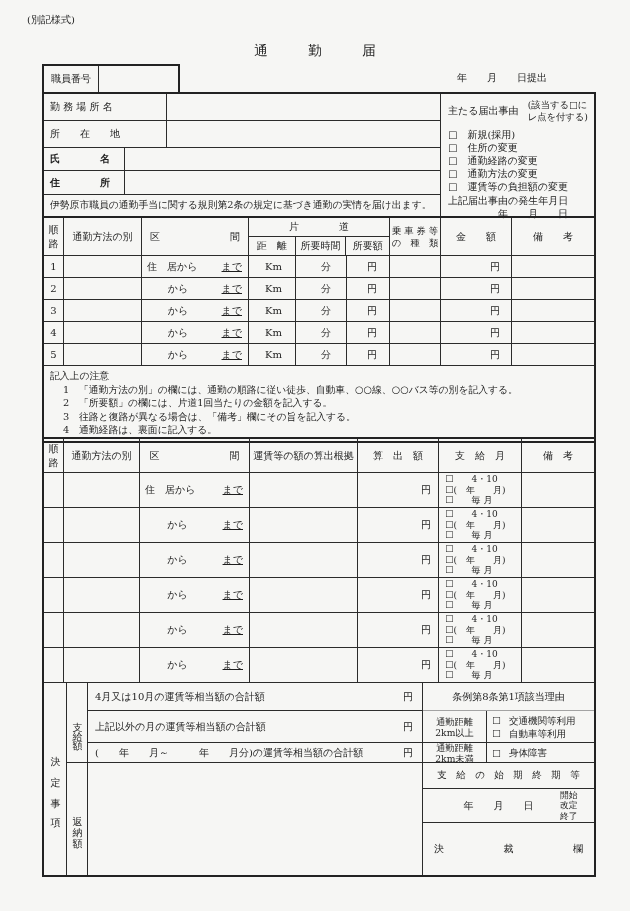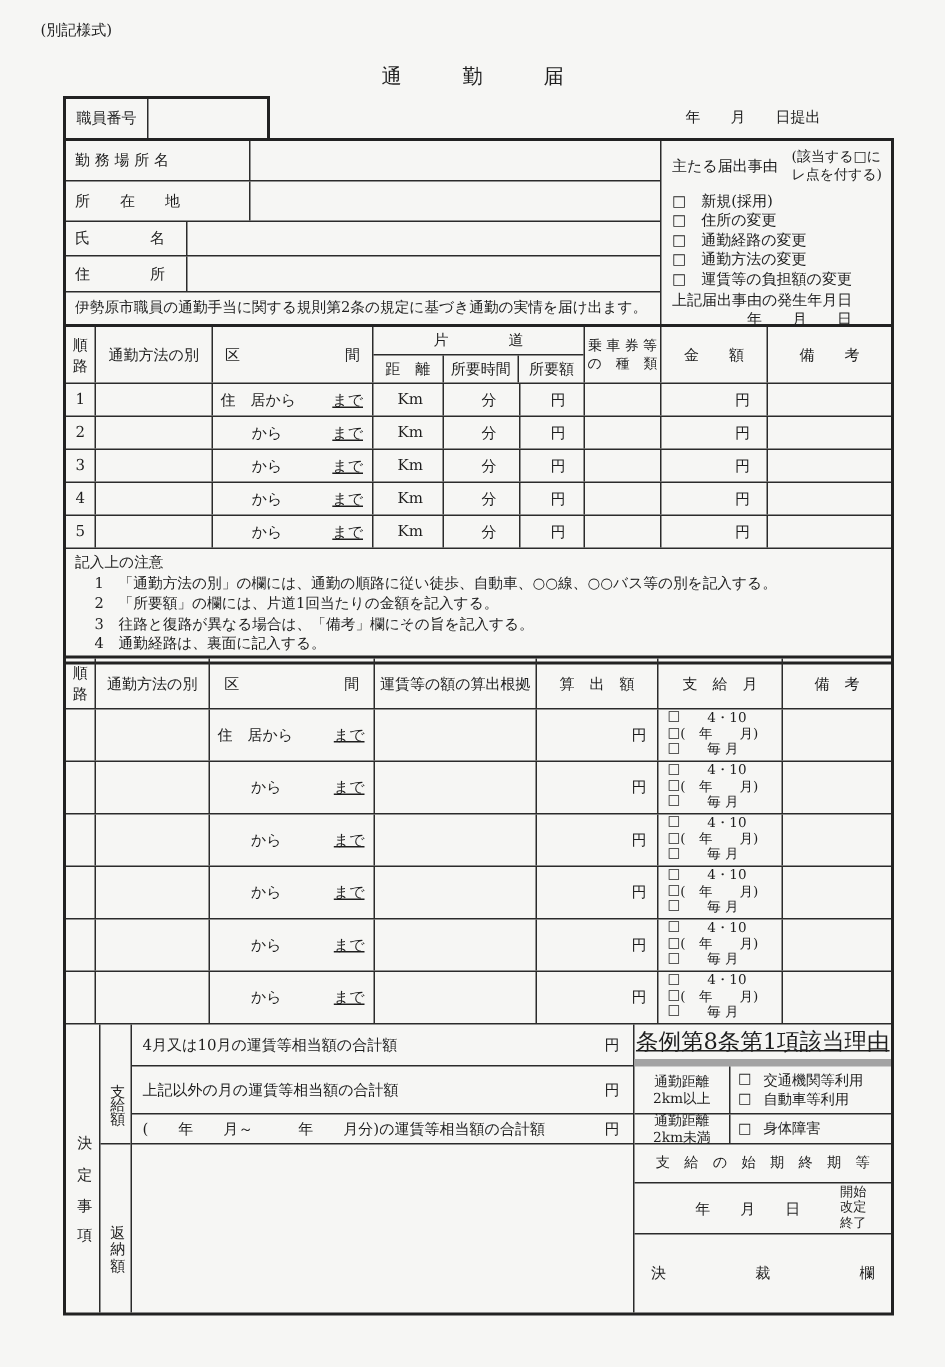--- a/index.html
+++ b/index.html
@@ -39,21 +39,21 @@
   .mi-left { width:397px; border-right:1px solid #2b2b2b; display:flex; flex-direction:column; }
   .mi-row1 { height:54px; display:flex; border-bottom:1px solid #2b2b2b; }
   .addressee { width:72px; border-right:1px solid #2b2b2b; display:flex; align-items:center; justify-content:center; font-size:9.5px; }
   .wp-col { flex:1; display:flex; flex-direction:column; }
   .wp-row { flex:1; display:flex; }
   .wp-row.first { border-bottom:1px solid #2b2b2b; }
   .wp-label { width:123px; border-right:1px solid #2b2b2b; display:flex; align-items:center; padding-left:6px; }
   .wp-value { flex:1; }
   .mi-row2 { height:23px; display:flex; border-bottom:1px solid #2b2b2b; }
   .mi-row3 { height:24px; display:flex; border-bottom:1px solid #2b2b2b; }
-  .nm-label { width:81px; border-right:1px solid #2b2b2b; display:flex; align-items:center; padding-left:6px; }
+  .nm-label { width:81px; border-right:1px solid #2b2b2b; display:flex; align-items:center; padding-left:6px;font-weight:bold; }
   .nm-value { flex:1; }
   .mi-row4 { flex:1; display:flex; align-items:center; padding-left:6px; font-size:9.8px; }
   .mi-right { flex:1; padding:5px 6px 3px 7px; display:flex; flex-direction:column; }
   .reason-head { display:flex; justify-content:space-between; }
   .reason-title { padding-top:5px; }
   .reason-note { font-size:9.3px; line-height:11.5px; text-align:left; }
   .reason-opts { margin-top:6px; }
   .reason-opt { display:flex; align-items:center; line-height:13px; }
   .reason-opt .cb { margin-right:10px; }
   .occ-label { margin-top:1px; line-height:13px; }
@@ -98,21 +98,21 @@
   .ds-mid { width:21px; border-right:1px solid #2b2b2b; display:flex; flex-direction:column; }
   .ds-pay { height:80px; border-bottom:1px solid #2b2b2b; letter-spacing:9px; padding-top:9px; }
   .ds-refund { flex:1; letter-spacing:11px; padding-top:11px; }
   .ds-content { flex:1; border-right:1px solid #2b2b2b; display:flex; flex-direction:column; }
   .amt-row { display:flex; align-items:center; border-bottom:1px solid #2b2b2b; }
   .amt-a { height:28px; } .amt-b { height:32px; } .amt-c { height:20px; }
   .amt-text { flex:1; padding-left:7px; }
   .amt-yen { width:40px; text-align:right; padding-right:9px; }
   .refund-space { flex:1; }
   .ds-right { width:171px; display:flex; flex-direction:column; }
-  .ord-title { height:28px; border-bottom:5px solid #a3a3a3; display:flex; align-items:center; justify-content:center; font-size:15px;text-decoration:underline; }
+  .ord-title { height:28px; border-bottom:1px solid #a3a3a3; display:flex; align-items:center; justify-content:center; font-size:10px; }
   .ord-row { display:flex; border-bottom:1px solid #2b2b2b; }
   .ord-b { height:32px; } .ord-c { height:20px; }
   .ord-cond { width:64px; border-right:1px solid #2b2b2b; display:flex; align-items:center; justify-content:center; text-align:center; font-size:9.2px; line-height:11px; }
   .ord-opts { flex:1; display:flex; flex-direction:column; justify-content:center; padding-left:5px; font-size:9.5px; line-height:13px; }
   .ord-opt { display:flex; align-items:center; }
   .ord-opt .cb { margin-right:8px; }
   .pp-title { height:26px; border-bottom:1px solid #2b2b2b; display:flex; align-items:center; justify-content:center; font-size:9.5px; }
   .pp-daterow { height:34px; border-bottom:1px solid #2b2b2b; display:flex; align-items:center; }
   .pp-date { flex:1; text-align:center; padding-left:14px; }
   .pp-stages { width:34px; font-size:8.8px; line-height:10.3px; text-align:left; padding-right:4px; }

